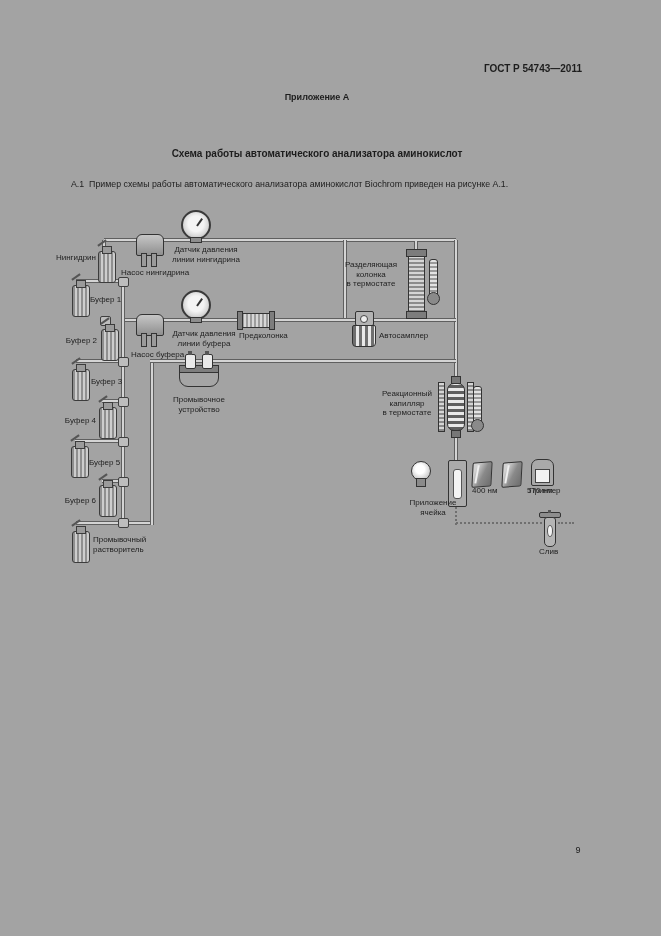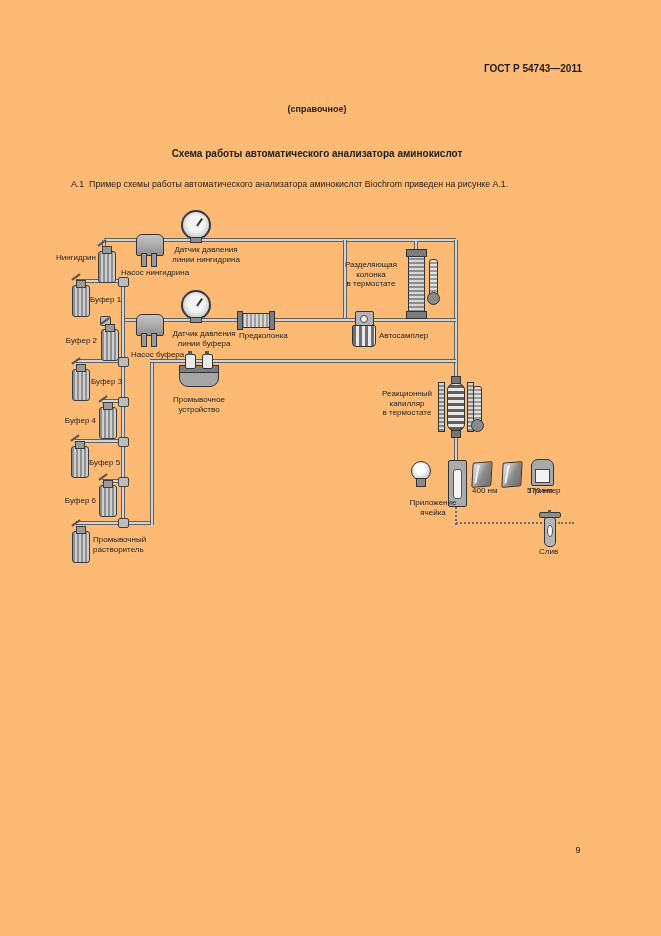--- a/index.html
+++ b/index.html
@@ -1,16 +1,16 @@
 <!DOCTYPE html>
 <html><head>
 <meta charset="utf-8">
 <style>
   html,body{margin:0;padding:0;background:#fbfbfb;}
-  .page{position:relative;width:661px;height:936px;background:#fdba74;overflow:hidden;
+  .page{position:relative;width:661px;height:936px;background:#a3a3a3;overflow:hidden;
         font-family:"Liberation Sans",sans-serif;color:#1d1d1d;}
   .txt{position:absolute;}
   .hdr{font-size:10px;font-weight:bold;}
   .ctr{text-align:center;}
   .b{font-weight:bold;}
   .lbl{position:absolute;font-size:8px;line-height:1.2;color:#222;white-space:pre-line;}
   .r{text-align:right;}
   .c{text-align:center;}
 
   
@@ -91,21 +91,21 @@
   .tap-handle::before{content:"";position:absolute;left:8px;top:-3px;width:3px;height:3px;background:#555;}
   .tap-body{position:absolute;left:5px;top:8px;width:10px;height:28px;background:#b5b5b5;border:1px solid #333;border-radius:3px 3px 5px 5px;}
   .tap-body::before{content:"";position:absolute;left:2px;top:7px;width:4px;height:10px;background:#f2f2f2;border:1px solid #555;border-radius:50%;}
 </style>
 </head>
 <body>
 
 <div class="page">
 
   <div class="txt hdr" style="right:79px;top:63px;">ГОСТ Р 54743—2011</div>
-  <div class="txt ctr b" style="left:57px;top:104px;width:520px;font-size:9px;">(справочное)</div>
+  <div class="txt ctr b" style="left:57px;top:92px;width:520px;font-size:9px;">Приложение А</div>
   <div class="txt ctr b" style="left:57px;top:148px;width:520px;font-size:10px;">Схема работы автоматического анализатора аминокислот</div>
   <div class="txt" style="left:57px;top:179px;width:528px;font-size:8.8px;text-indent:14px;white-space:pre-wrap;">А.1  Пример схемы работы автоматического анализатора аминокислот Biochrom приведен на рисунке А.1.</div>
 
   <i class="ph" style="left:104px;top:238px;width:352px;"></i>
   <i class="pv" style="left:102px;top:240px;height:8px;"></i>
   <i class="pv" style="left:343px;top:240px;height:80px;"></i>
   <i class="pv" style="left:454px;top:240px;height:145px;"></i>
   <i class="ph" style="left:121px;top:318px;width:335px;"></i>
   <i class="pv" style="left:414px;top:241px;height:13px;"></i>
   <i class="pv" style="left:121px;top:281px;height:242px;"></i>

